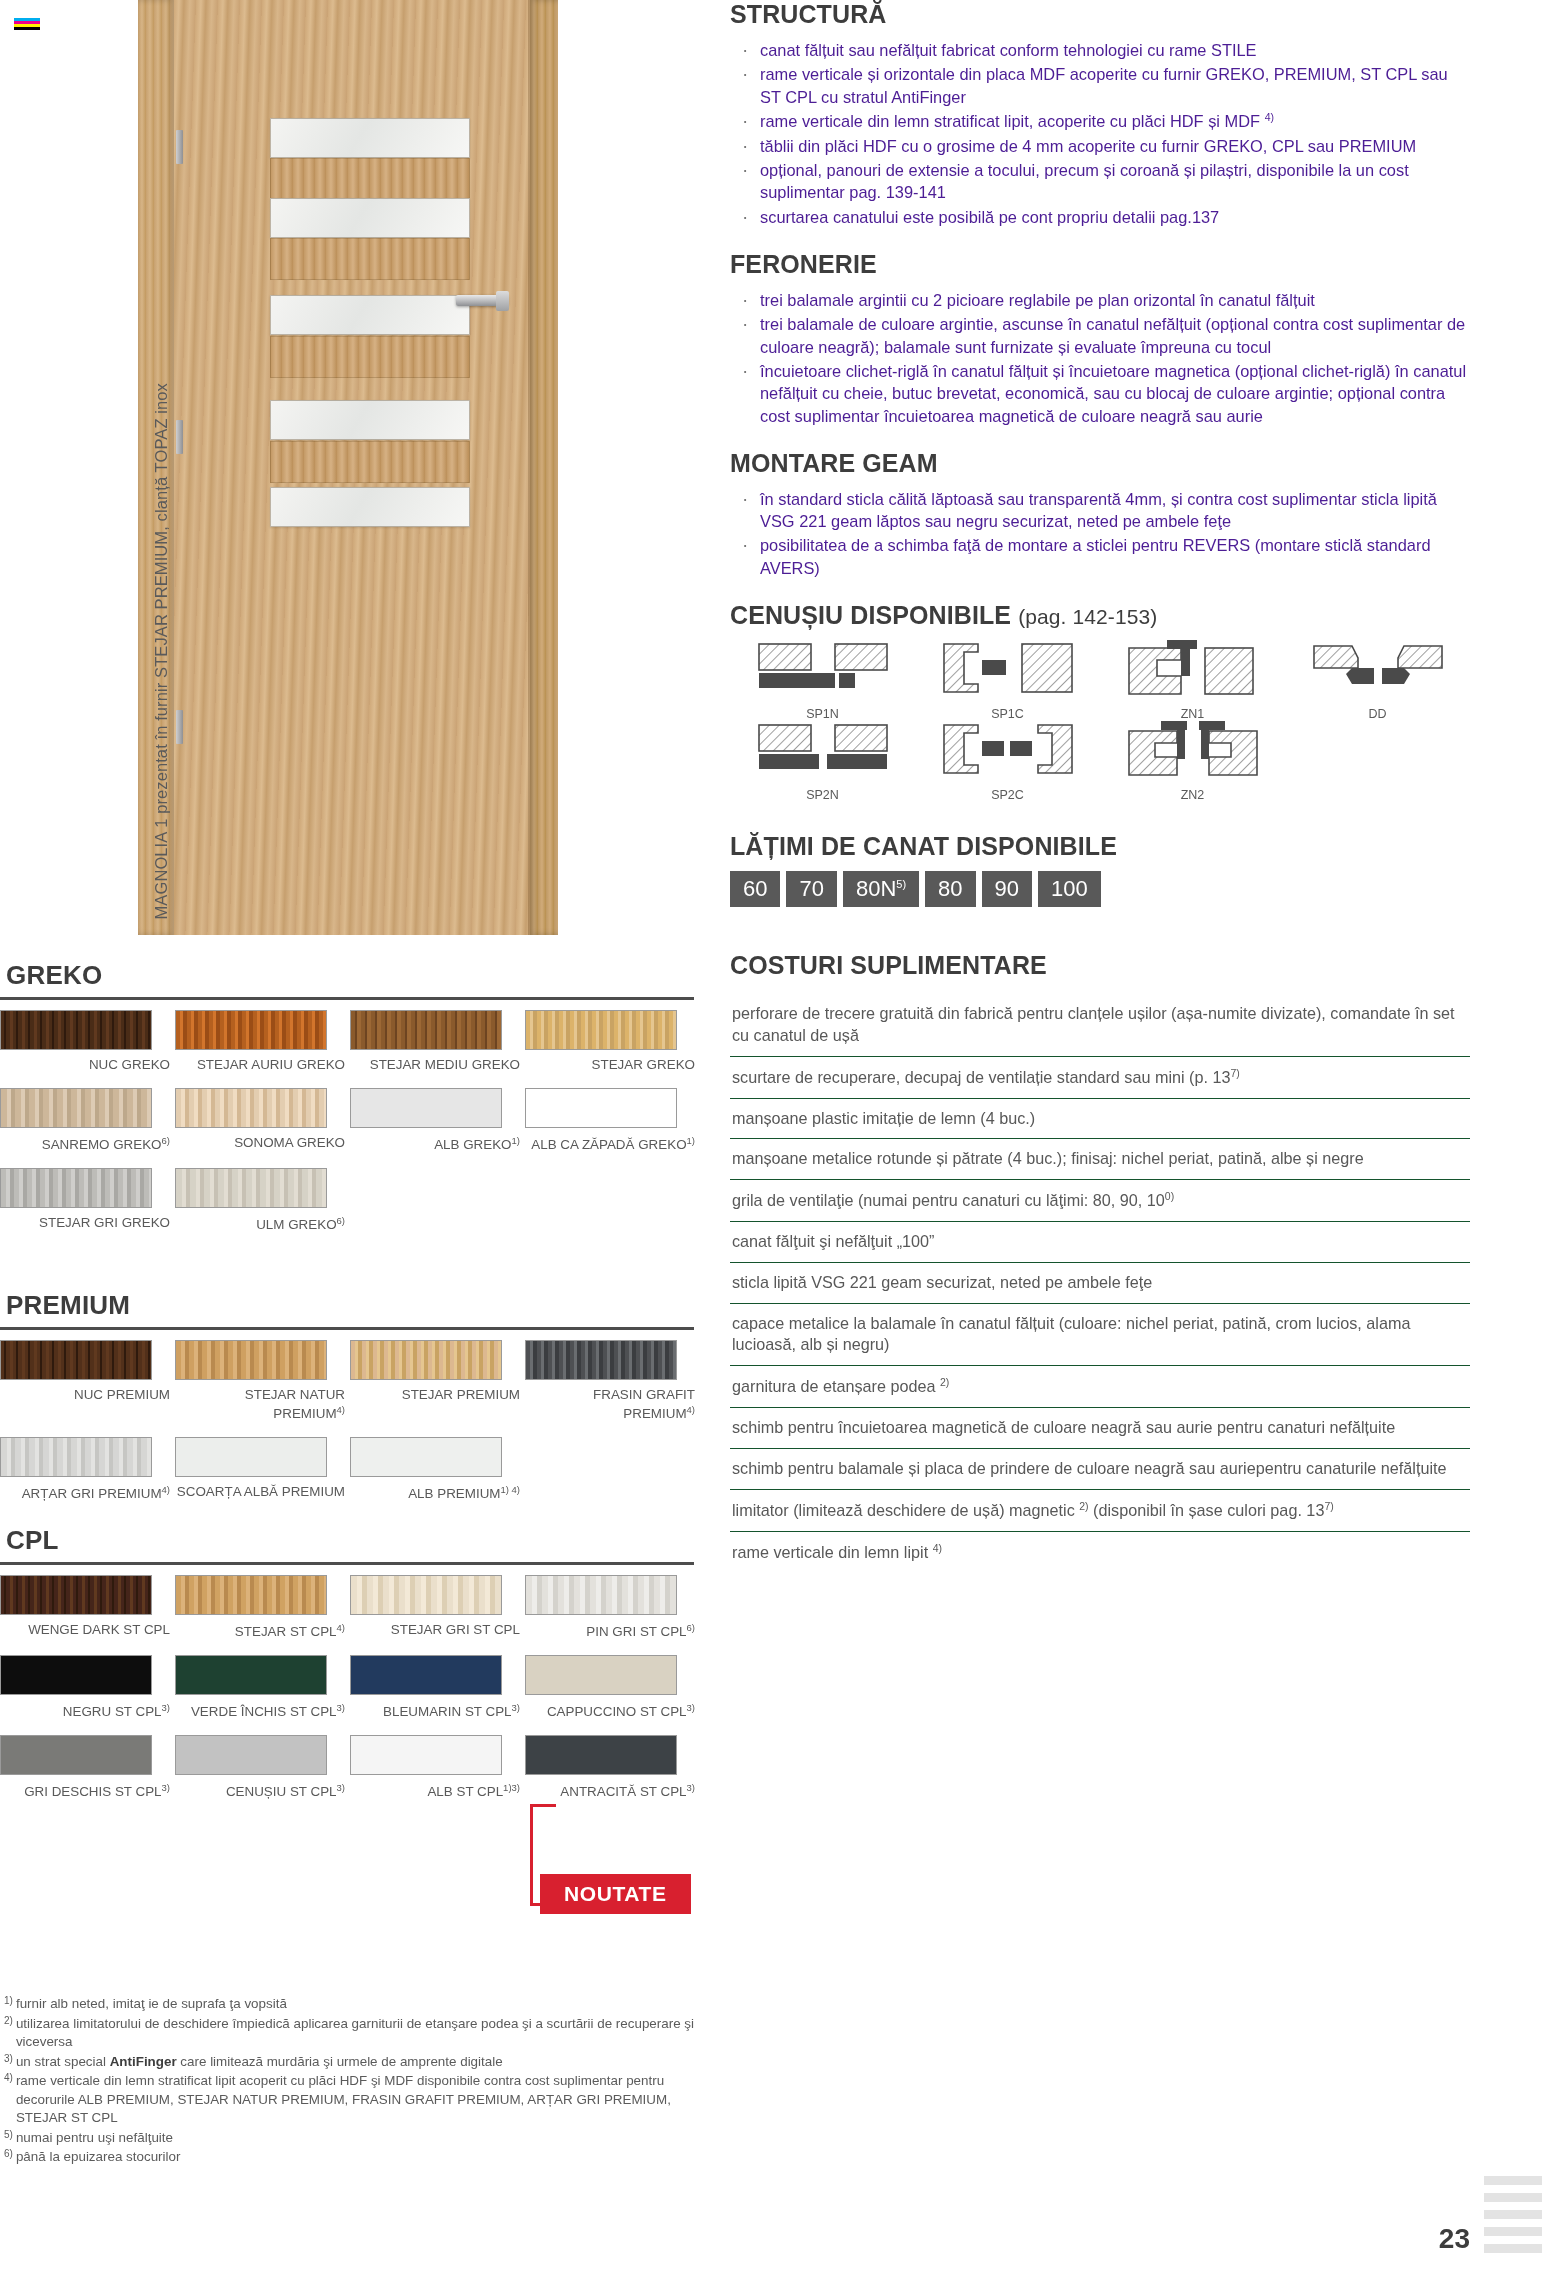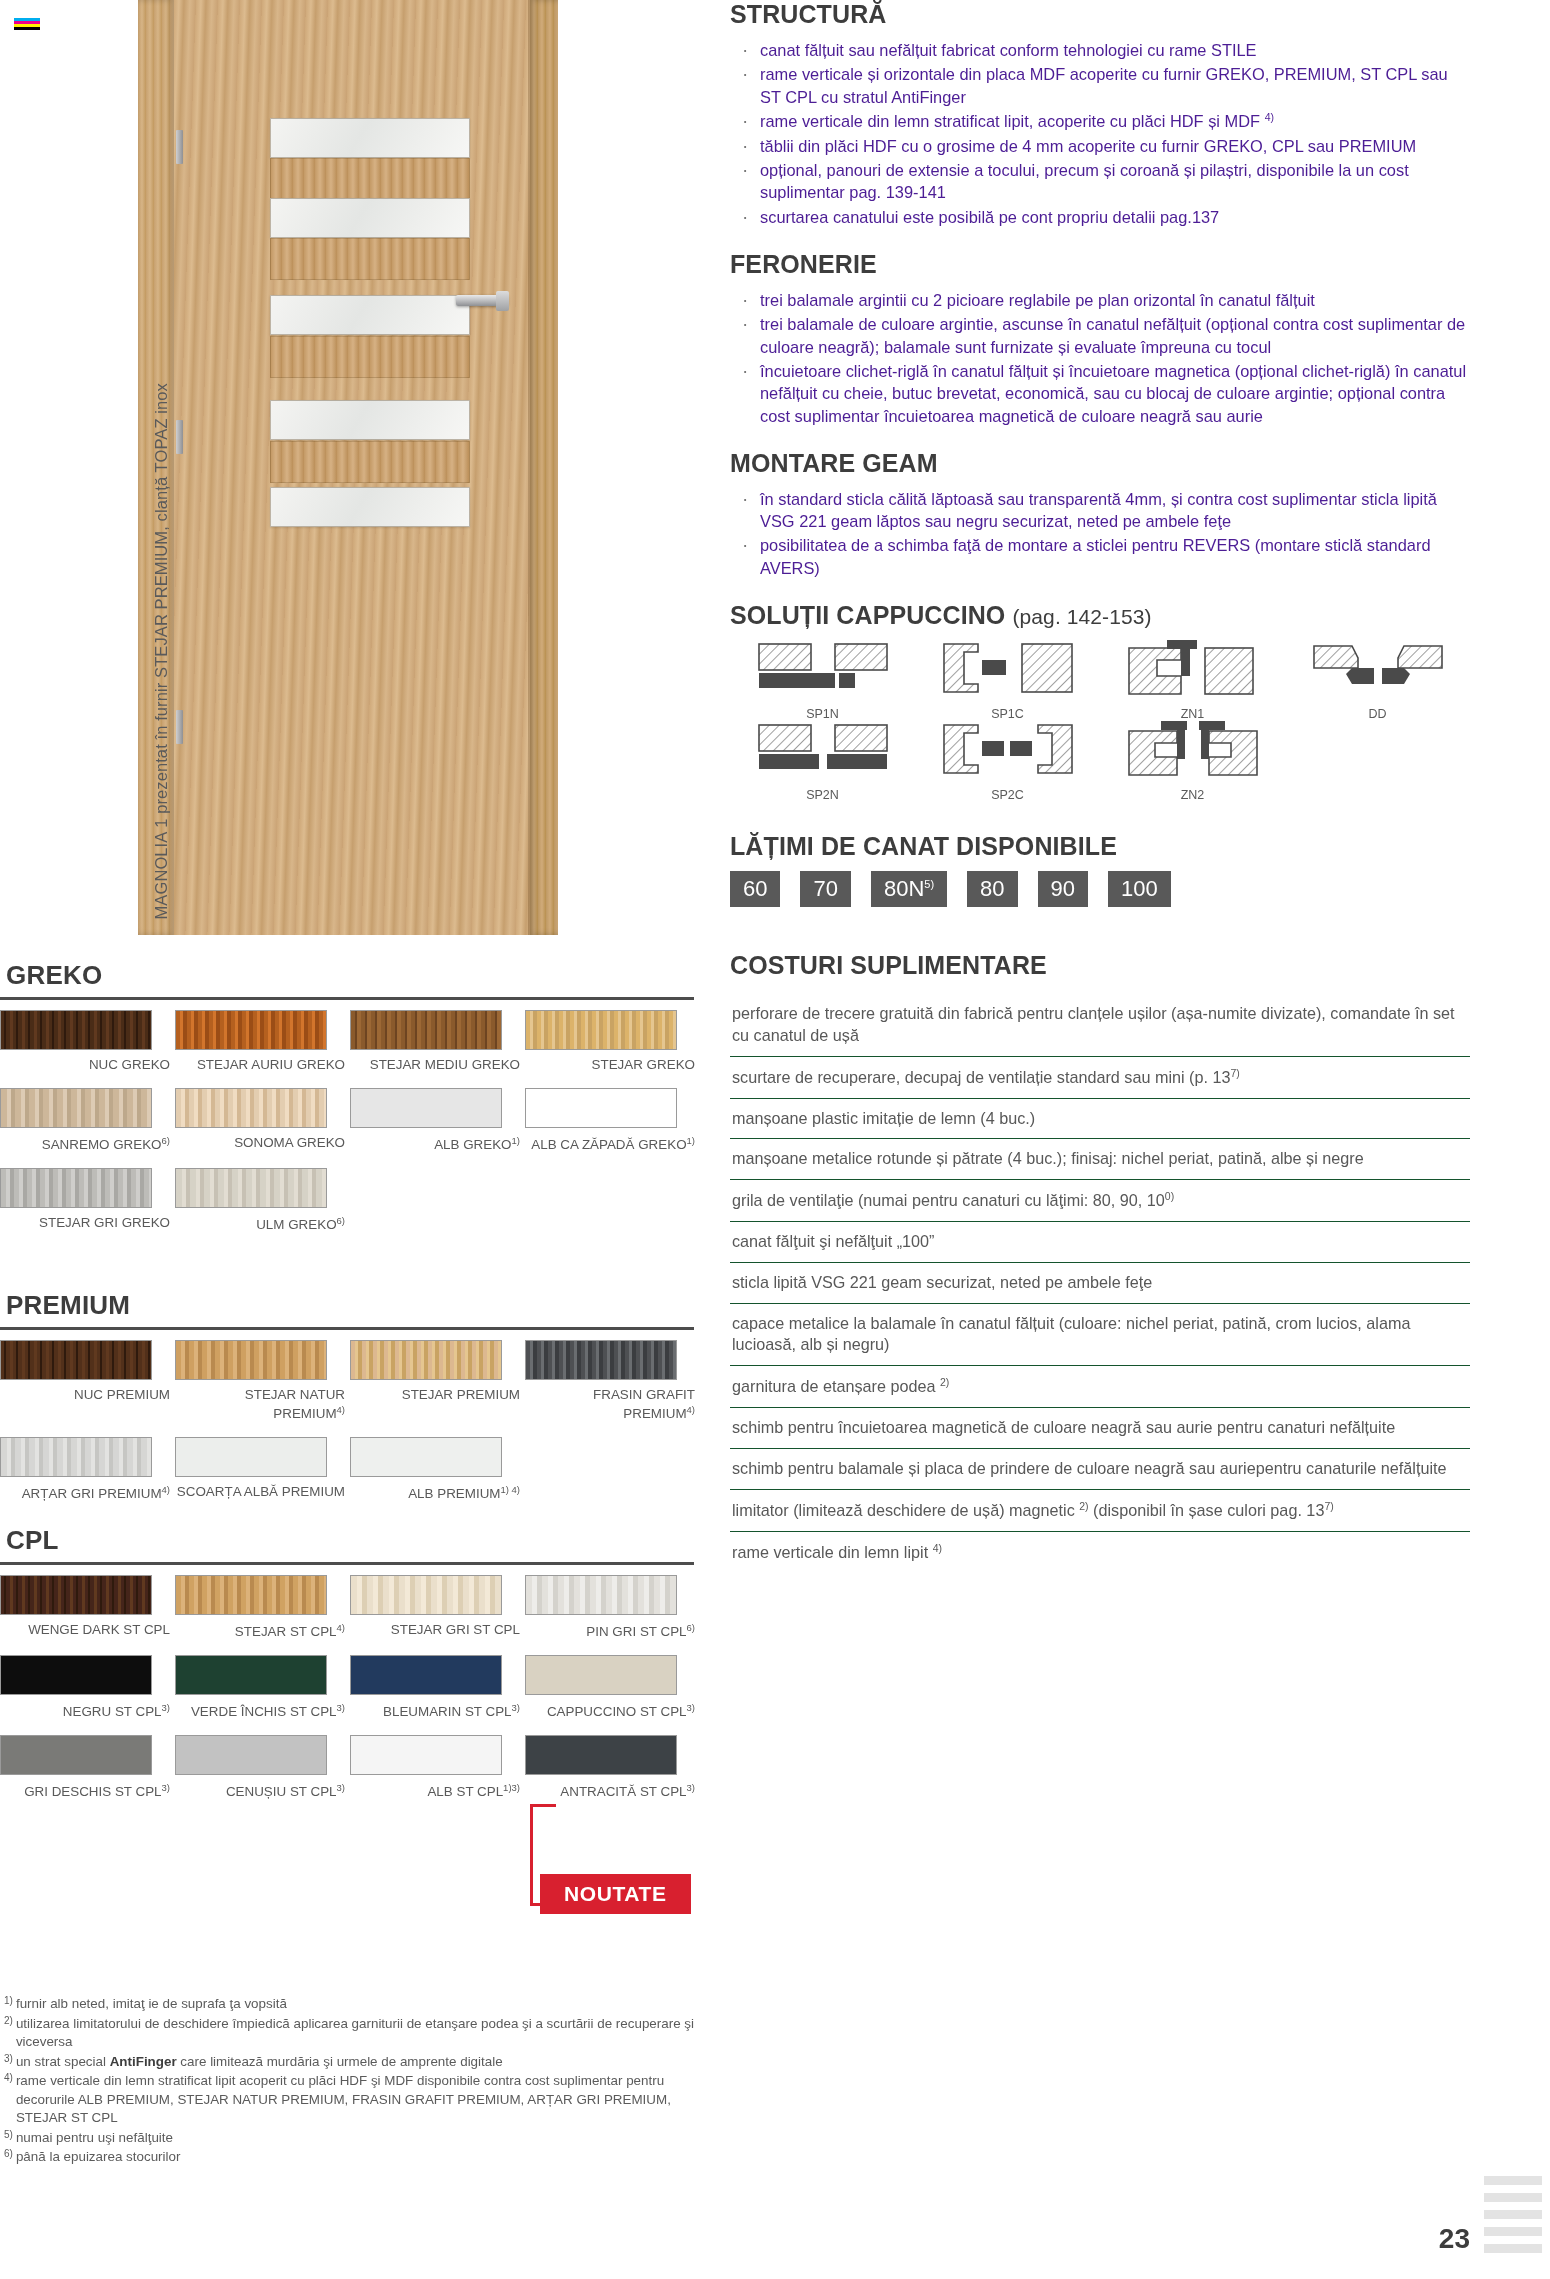--- a/index.html
+++ b/index.html
@@ -137,21 +137,21 @@
     color:#4c1d95; margin-bottom:2px; }
   ul.bullets li:before { content:"·"; position:absolute; left:12px; top:-2px; font-size:19px; color:#777; }
   ul.bullets li sup { font-size:10.5px; }
 
   
   .sol-grid { display:grid; grid-template-columns:repeat(4,1fr); margin-top:10px; }
   .sol-cell { text-align:center; }
   .sol-cap { font-size:12.5px; color:#5a5a5a; margin-top:1px; }
 
   
-  .w-row { display:flex; gap:20px; margin-top:10px; }
+  .w-row { display:flex; gap:6px; margin-top:10px; }
   .w-box { background:#595959; color:#fff; font-size:22px; padding:6px 13px 7px; min-width:45px;
     text-align:center; line-height:1.05; }
   .w-box sup { font-size:11px; }
 
   
   .cost-table { margin-top:14px; width:740px; }
   .cost-row { font-size:16.2px; color:#585858; line-height:1.34;
     padding:9px 2px 9px 2px; border-bottom:1px solid #14532d; }
   .cost-row:last-child { border-bottom:none; }
   .cost-row sup { font-size:10.5px; }
@@ -386,21 +386,21 @@
         <li>încuietoare clichet-riglă în canatul fălțuit și încuietoare magnetica (opțional clichet-riglă) în canatul nefălțuit cu cheie, butuc brevetat, economică, sau cu blocaj de culoare argintie; opțional contra cost suplimentar încuietoarea magnetică de culoare neagră sau aurie</li>
       </ul>
 
     <h2 class="h2">MONTARE GEAM</h2>
     <ul class="bullets" id="montare-list">
         <li>în standard sticla călită lăptoasă sau transparentă 4mm, și contra cost suplimentar sticla lipită VSG 221 geam lăptos sau negru securizat, neted pe ambele feţe</li>
         <li>posibilitatea de a schimba faţă de montare a sticlei pentru REVERS (montare sticlă standard AVERS)</li>
       </ul>
 
     <h2 class="h2">
-      <span>SOLUȚII CAPPUCCINO</span>
+      <span>CENUȘIU DISPONIBILE</span>
       <span class="sub">(pag. 142-153)</span>
     </h2>
     <div class="sol-grid" id="sol-grid">
         <div class="sol-cell">
           <div><svg width="140" height="62" viewBox="0 0 140 62">
               <defs>
                 <pattern id="h" width="7" height="7" patternTransform="rotate(45)" patternUnits="userSpaceOnUse">
                   <line x1="0" y1="0" x2="0" y2="7" stroke="#6a6a6a" stroke-width="1.3"></line>
                 </pattern>
               </defs>

